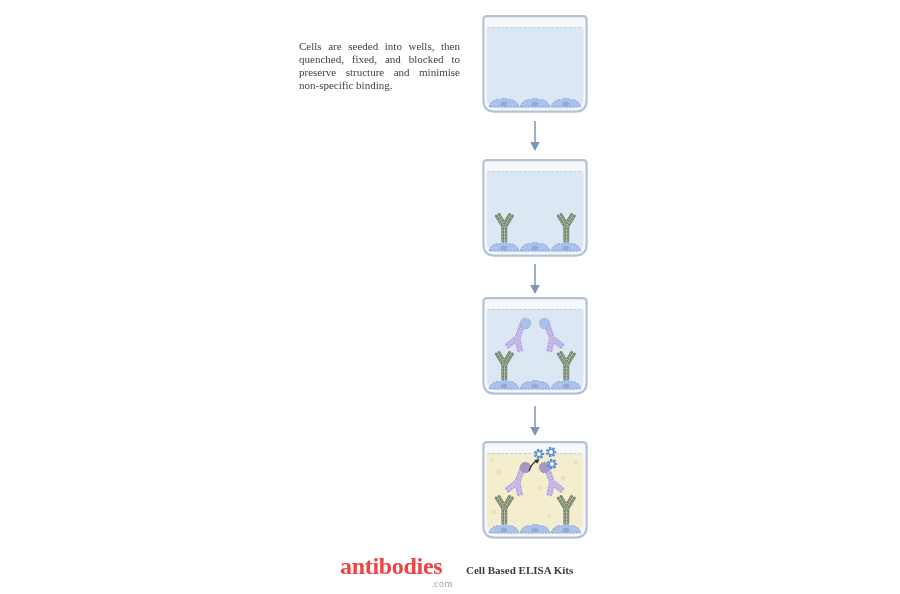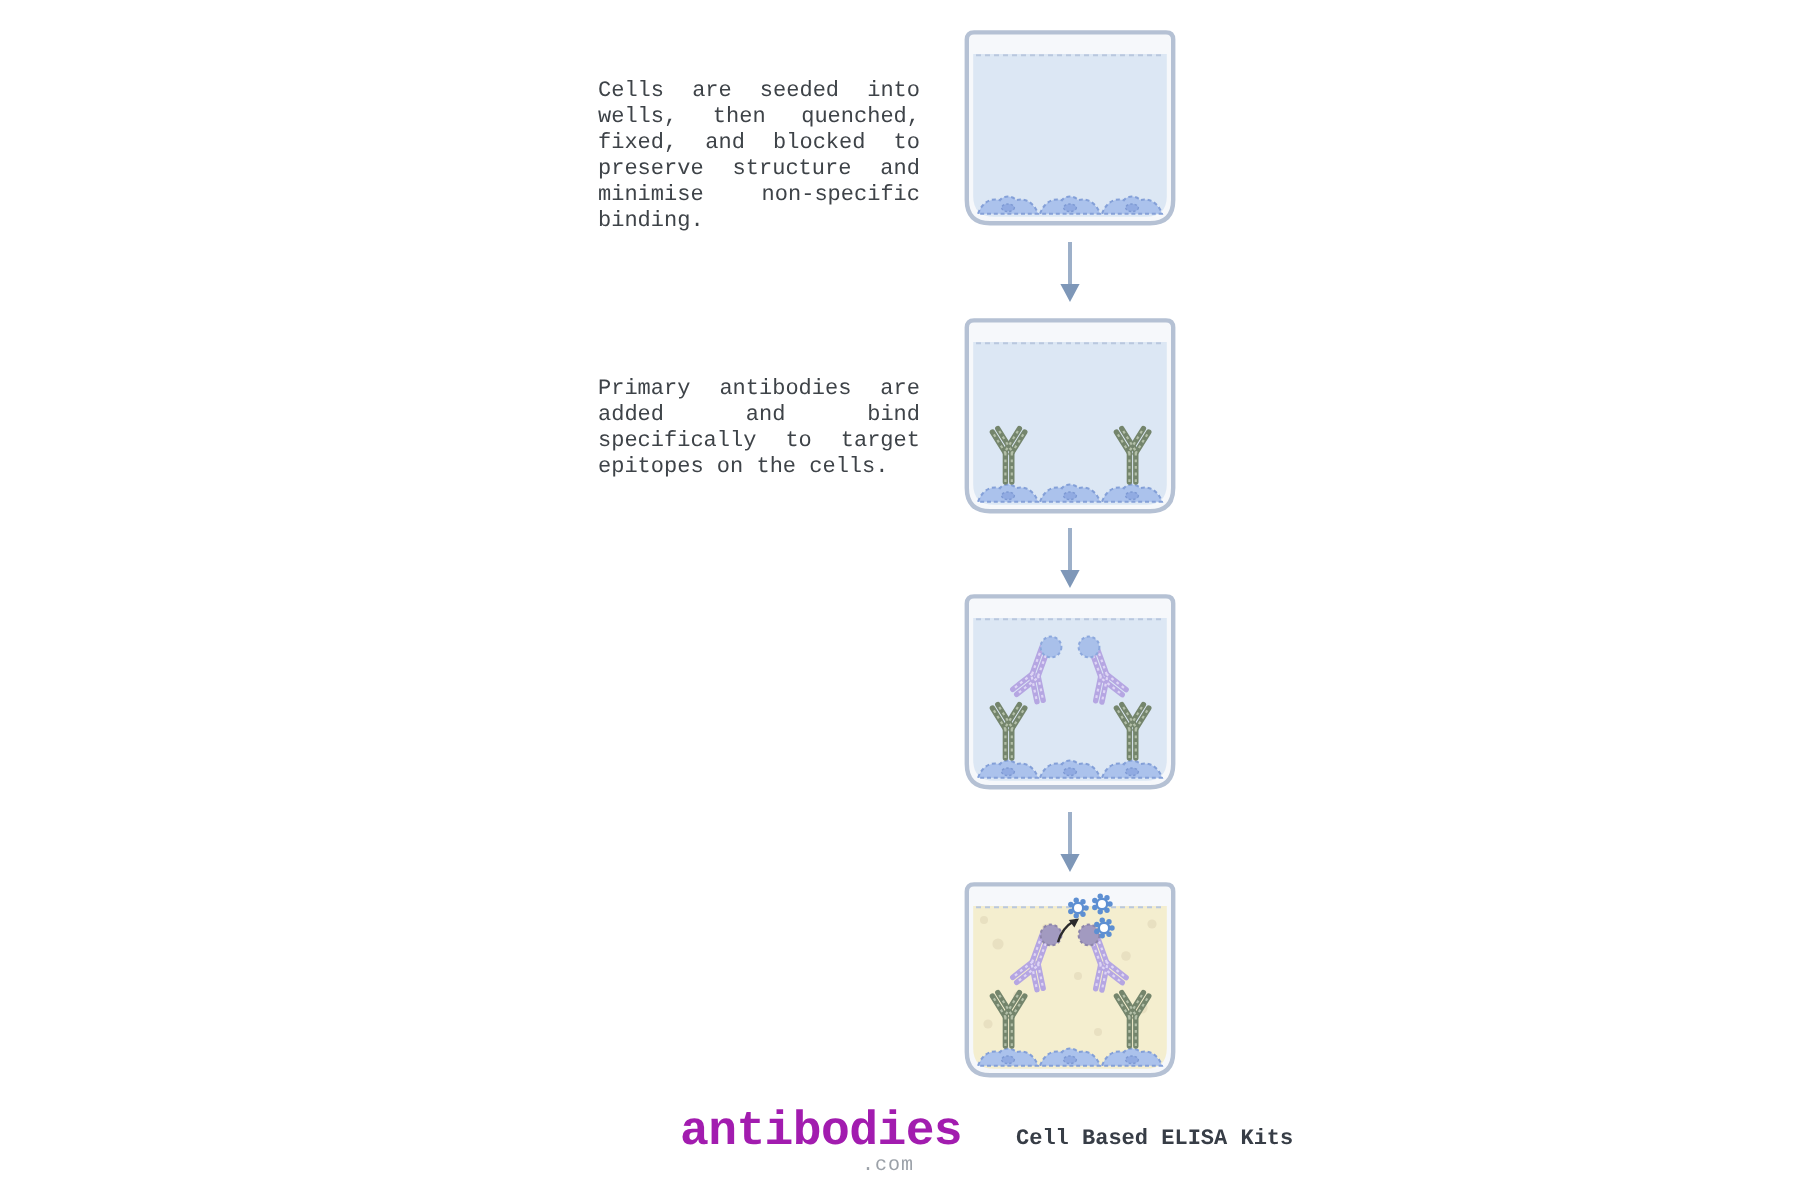--- a/index.html
+++ b/index.html
@@ -1,18 +1,18 @@
 <!DOCTYPE html>
 <html><head>
 <meta charset="utf-8">
 <style>
   html,body { margin:0; padding:0; background:#ffffff; }
   #canvas {
     position:relative; width:900px; height:594px; background:#ffffff;
-    font-family:Liberation Mono, monospace; overflow:hidden;
+    font-family:Liberation Serif, serif; overflow:hidden;
   }
   .step-text {
     position:absolute; left:299px; width:161px;
     font-size:11px; line-height:12.9px; color:#3e4348;
     text-align:justify; text-justify:inter-word;
   }
   .well  { position:absolute; left:479px; width:112px; height:101px; }
   .flow-arrow { position:absolute; left:528px; width:14px; height:32px; }
 
   
@@ -40,29 +40,29 @@
   .rxn-arrow { stroke:#2a2a2a; stroke-width:1.2; fill:none; }
   .rxn-head  { fill:#2a2a2a; }
 
   
   .arrow-line { stroke:#9db0c9; stroke-width:2; }
   .arrow-head { fill:#7e97b8; }
 
   
   .footer-brand {
     position:absolute; left:340px; top:553px;
-    color:#a21caf; font-size:24px; font-weight:bold; letter-spacing:-0.3px;
+    color:#ef4444; font-size:24px; font-weight:bold; letter-spacing:-0.3px;
   }
   .footer-com {
     position:absolute; left:431px; top:578px;
     color:#9ba1a8; font-size:10px; letter-spacing:0.5px;
   }
   .footer-product {
     position:absolute; left:466px; top:564px;
-    color:#373d46; font-size:11px; font-weight:bold;margin-left:42px;
+    color:#373d46; font-size:11px; font-weight:bold;
   }
 </style>
 </head>
 <body>
 
 <div id="canvas">
 
   <svg width="0" height="0" style="position:absolute" aria-hidden="true">
     <defs>
       <g id="cell-shape">
@@ -107,21 +107,20 @@
     <use href="#cell-shape" transform="translate(9,82.5)"></use>
     <use href="#cell-shape" transform="translate(40,82.5)"></use>
     <use href="#cell-shape" transform="translate(71,82.5)"></use>
   </svg>
 
   <svg class="flow-arrow" style="top:120px" viewBox="0 0 14 32">
     <line class="arrow-line" x1="7" y1="1" x2="7" y2="23"></line>
     <path class="arrow-head" d="M2.2,22 L11.8,22 L7,31 Z"></path>
   </svg>
 
-  <div class="step-text" style="top:189px">Primary antibodies are added and bind specifically to target epitopes on the cells.</div>
 
   <svg class="well" style="top:158px" viewBox="0 0 112 101">
     <use href="#well-frame"></use>
     <use href="#liquid-shape" class="liquid-blue"></use>
     <line class="surface-line" x1="9" y1="13.6" x2="103" y2="13.6" stroke-dasharray="none"></line>
     <use href="#cell-shape" transform="translate(9,82.5)"></use>
     <use href="#cell-shape" transform="translate(40,82.5)"></use>
     <use href="#cell-shape" transform="translate(71,82.5)"></use>
     <use href="#antibody-shape" class="ab-green" transform="translate(13,48)"></use>
     <use href="#antibody-shape" class="ab-green" transform="translate(75,48)"></use>

